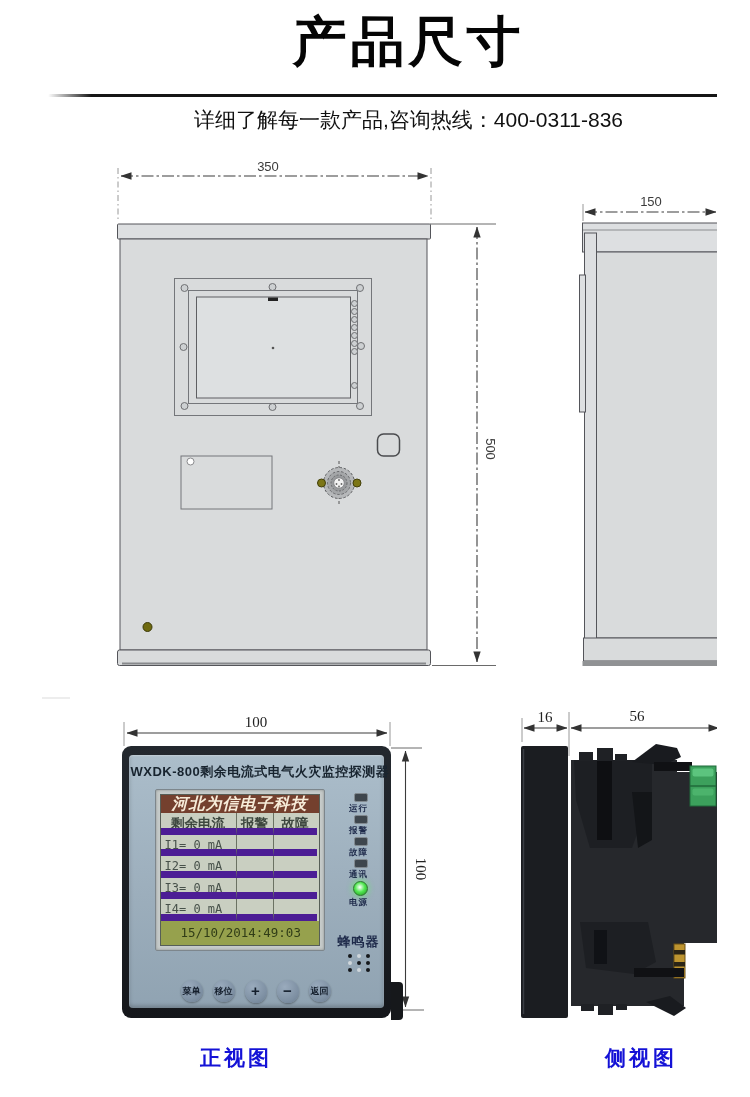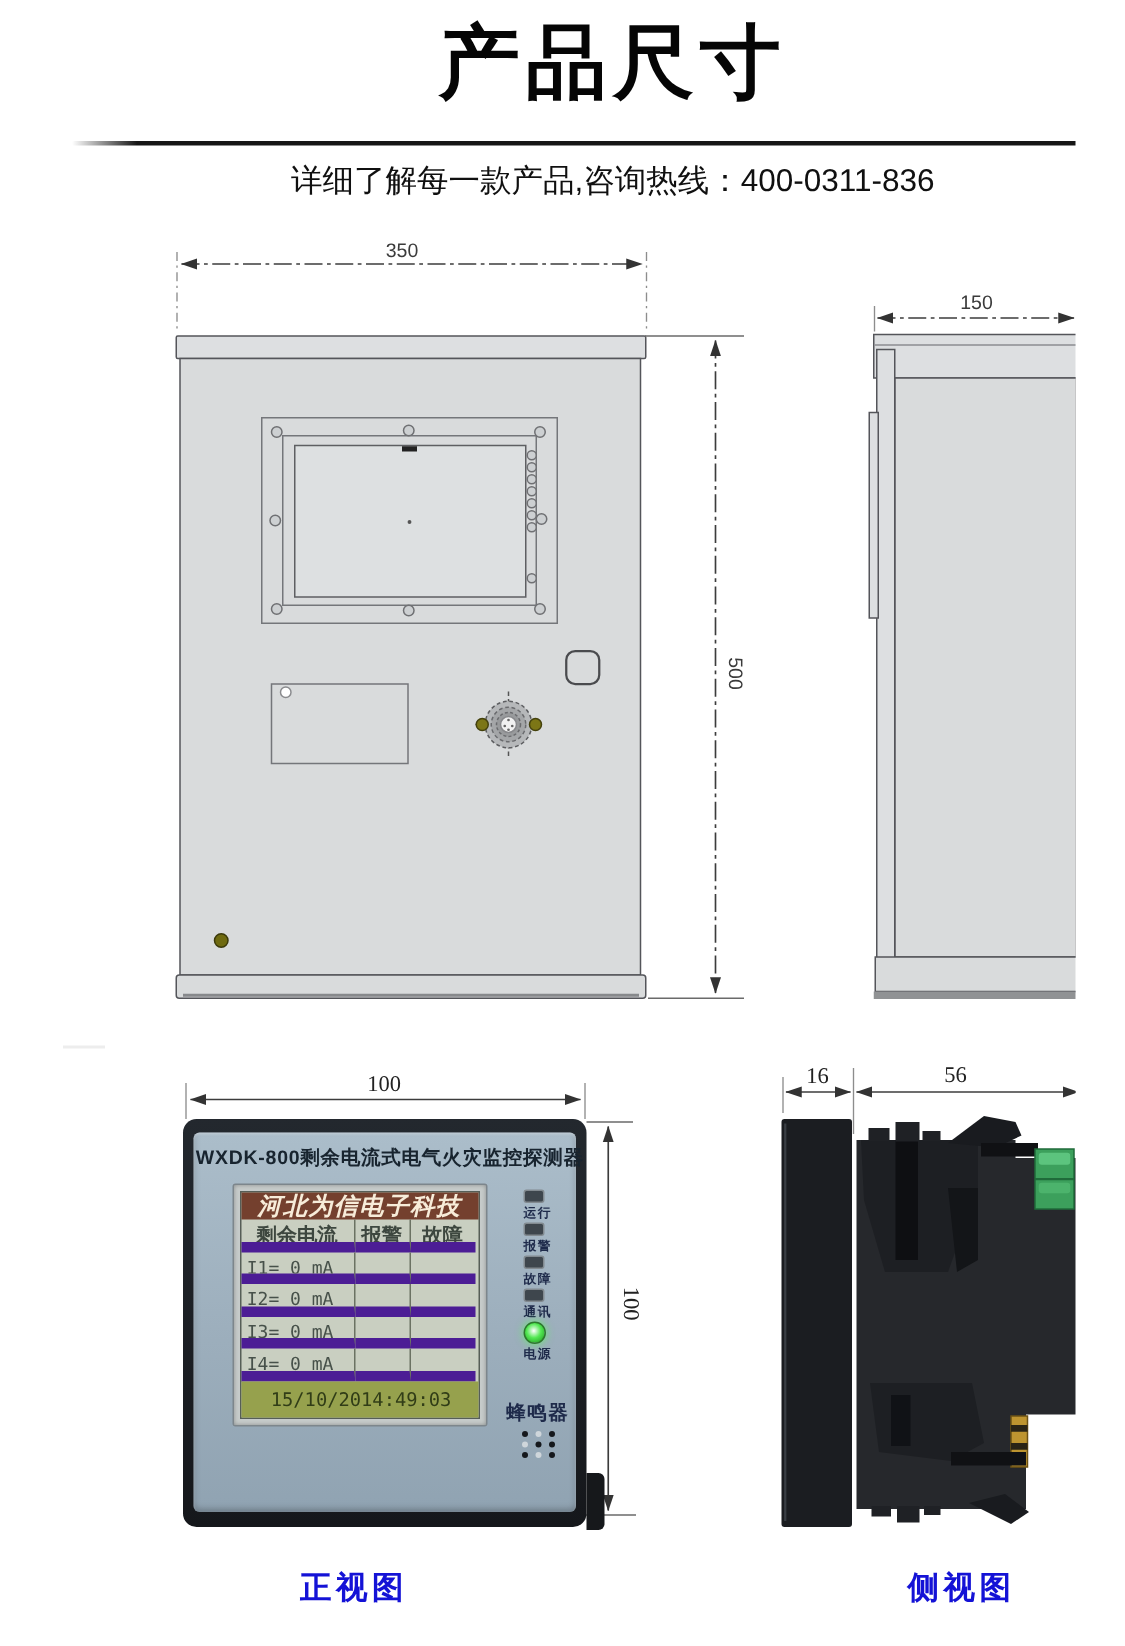--- a/index.html
+++ b/index.html
@@ -45,21 +45,21 @@
   .lcd-table{display:grid;grid-template-columns:76px 37px 43px;grid-auto-rows:21.5px;}
   .lcd-cell{border-right:1px solid #6b7263;border-bottom:7px solid #4c1d95;overflow:hidden;}
   .lcd-cell.last{border-right:none;}
   .lcd-head{font-size:13.5px;font-weight:700;color:#3d473f;text-align:center;line-height:21px;}
   .lcd-val{font-family:"DejaVu Sans Mono",monospace;font-size:12px;color:#47514a;
     line-height:21px;padding-left:4px;text-align:left;}
   .lcd-status{flex:1;background:#96a14d;display:flex;justify-content:space-between;align-items:center;
     font-family:"DejaVu Sans Mono",monospace;font-size:12.5px;color:#313d17;padding:0 20px;}
 
   .led-stack{position:absolute;left:212px;top:38px;width:36px;display:flex;flex-direction:column;align-items:center;}
-  .led-item{display:flex;flex-direction:column;align-items:flex-start;margin-bottom:2px;}
+  .led-item{display:flex;flex-direction:column;align-items:flex-end;margin-bottom:2px;}
   .led-chip{width:12px;height:7px;border-radius:2px;background:#3e464d;border:1px solid #828a90;}
   .led-chip.on{width:13px;height:13px;border-radius:50%;border:1px solid #2c7a2c;
     background:radial-gradient(circle at 45% 40%, #ffffff, #52e852 45%, #1d8f1d);
     box-shadow:0 0 6px rgba(90,255,90,.8);}
   .led-label{font-size:8.5px;font-weight:700;color:#1e2a4a;line-height:10px;margin-top:1px;letter-spacing:1px;}
 
   .buzzer{position:absolute;left:208px;top:178px;width:44px;text-align:center;}
   .buzzer-label{font-size:13px;font-weight:700;color:#1e2a4a;letter-spacing:1px;}
   .buzzer-holes{margin:3px auto 0;width:22px;display:grid;grid-template-columns:repeat(3,4px);
     column-gap:5px;row-gap:3px;justify-content:center;}
@@ -303,20 +303,27 @@
             <div class="hole"></div>
           <div class="hole lite"></div>
             <div class="hole"></div>
             <div class="hole"></div>
           <div class="hole"></div>
             <div class="hole lite"></div>
             <div class="hole"></div>
         </div>
       </div>
 
+      <div class="btn-row">
+        <div class="dev-btn">菜单</div>
+        <div class="dev-btn">移位</div>
+        <div class="dev-btn sym">+</div>
+        <div class="dev-btn sym">−</div>
+        <div class="dev-btn">返回</div>
+      </div>
 
       <div class="side-tab"></div>
     </div>
   </div>
 
   <div class="caption front">正视图</div>
   <div class="caption side">侧视图</div>
 
   <div class="faint-mark"></div>
 </div>

